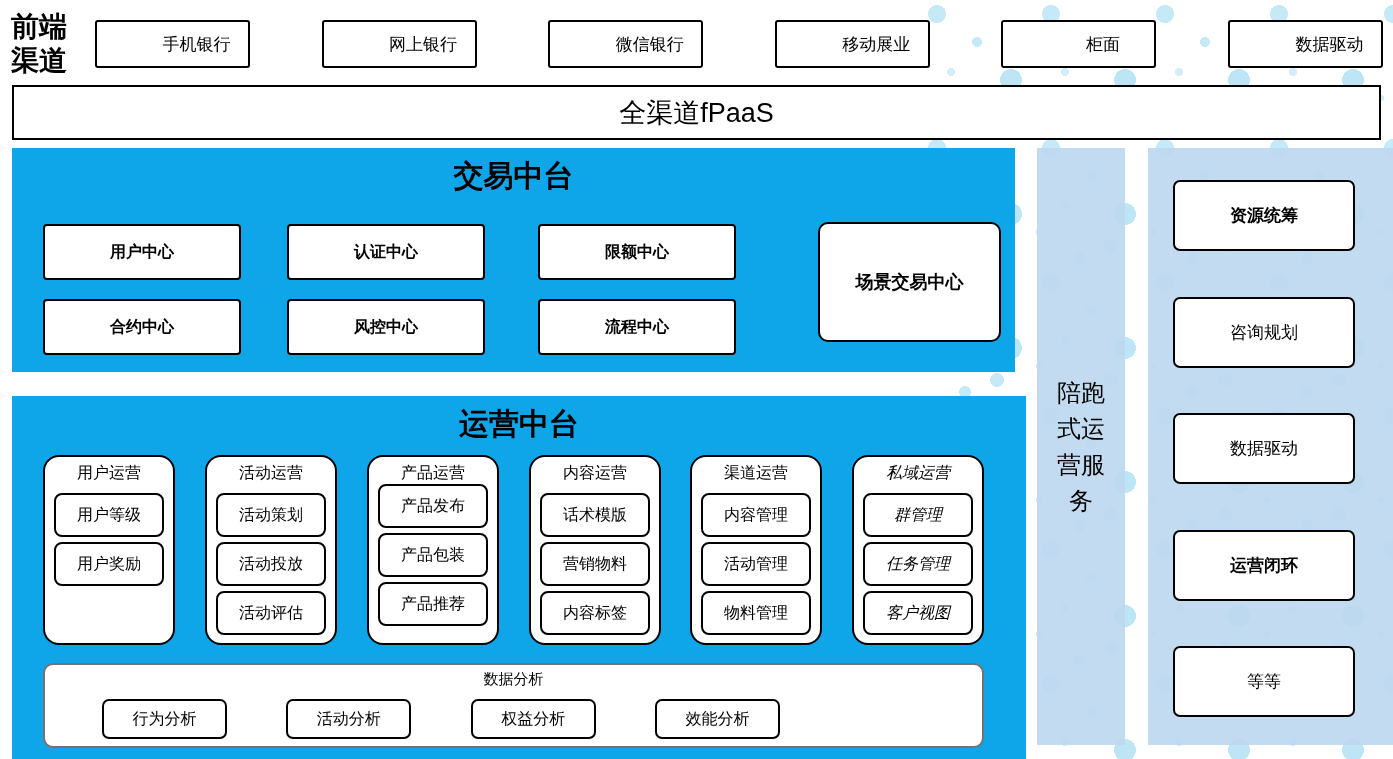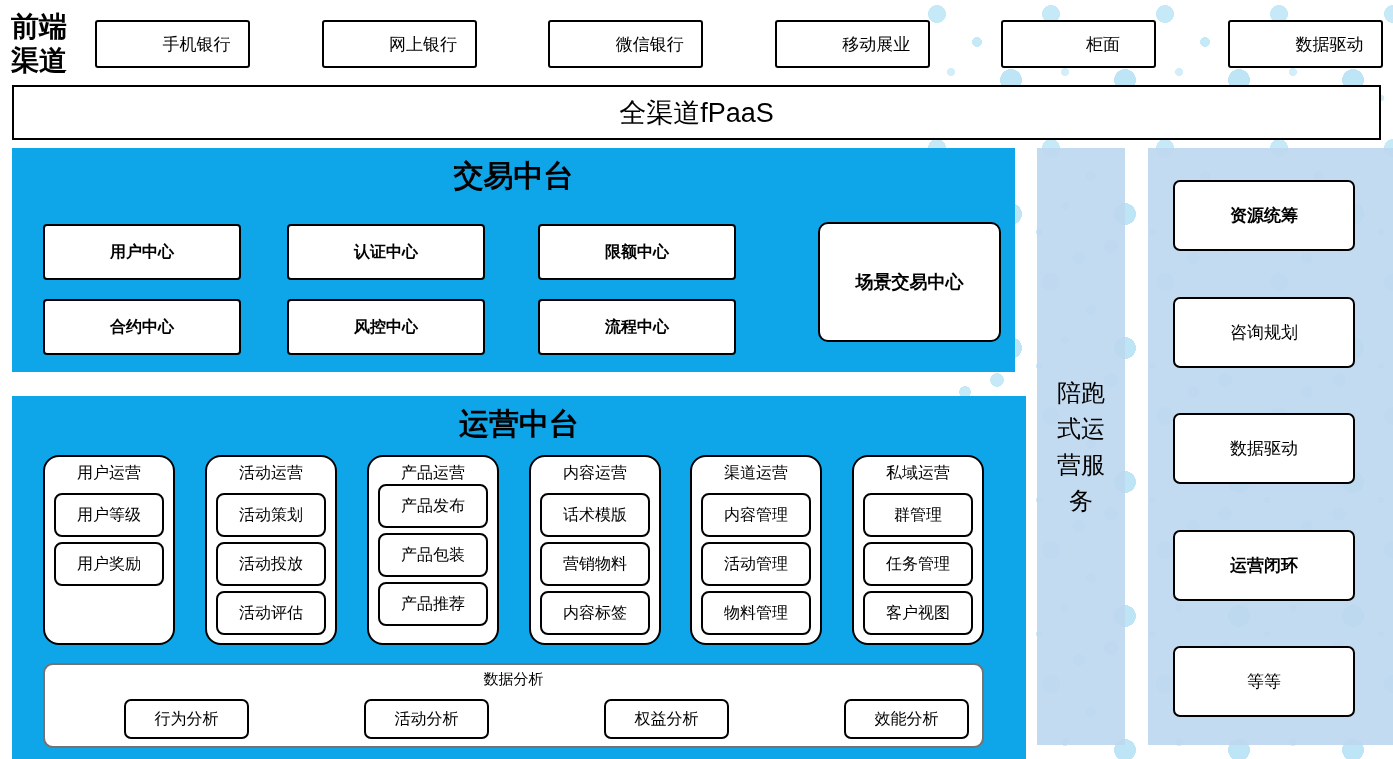--- a/index.html
+++ b/index.html
@@ -73,21 +73,21 @@
   .op-item.first{margin-top:9px;}
   .op-item + .op-item{margin-top:5px;}
 
   
   .analysis{
     position:absolute;left:31px;top:267px;width:941px;height:85px;background:#fff;
     border:2px solid #737373;border-radius:10px;box-sizing:border-box;
   }
   .analysis-title{margin-top:5px;text-align:center;font-size:15px;}
   .analysis-row{
-    position:absolute;left:57px;top:34px;width:845px;display:flex;justify-content:space-between;margin-left:22px;
+    position:absolute;left:57px;top:34px;width:678px;display:flex;justify-content:space-between;
   }
   .analysis-box{
     width:125px;height:40px;background:#fff;border:2px solid #000;border-radius:7px;
     display:flex;align-items:center;justify-content:center;font-size:16px;box-sizing:border-box;
   }
 
   
   .side-bar{
     position:absolute;left:1037px;top:148px;width:88px;height:597px;
     background:rgba(189,215,238,0.9);display:flex;align-items:center;justify-content:center;
@@ -169,21 +169,21 @@
         <div class="op-item">内容标签</div>
       </div>
 
       <div class="op-col" style="left:678px;">
         <div class="op-col-title">渠道运营</div>
         <div class="op-item first">内容管理</div>
         <div class="op-item">活动管理</div>
         <div class="op-item">物料管理</div>
       </div>
 
-      <div class="op-col" style="left:840px;">
+      <div class="op-col" style="left:840px;font-style:italic;">
         <div class="op-col-title">私域运营</div>
         <div class="op-item first">群管理</div>
         <div class="op-item">任务管理</div>
         <div class="op-item">客户视图</div>
       </div>
 
       <div class="analysis">
         <div class="analysis-title">数据分析</div>
         <div class="analysis-row">
           <div class="analysis-box">行为分析</div>

